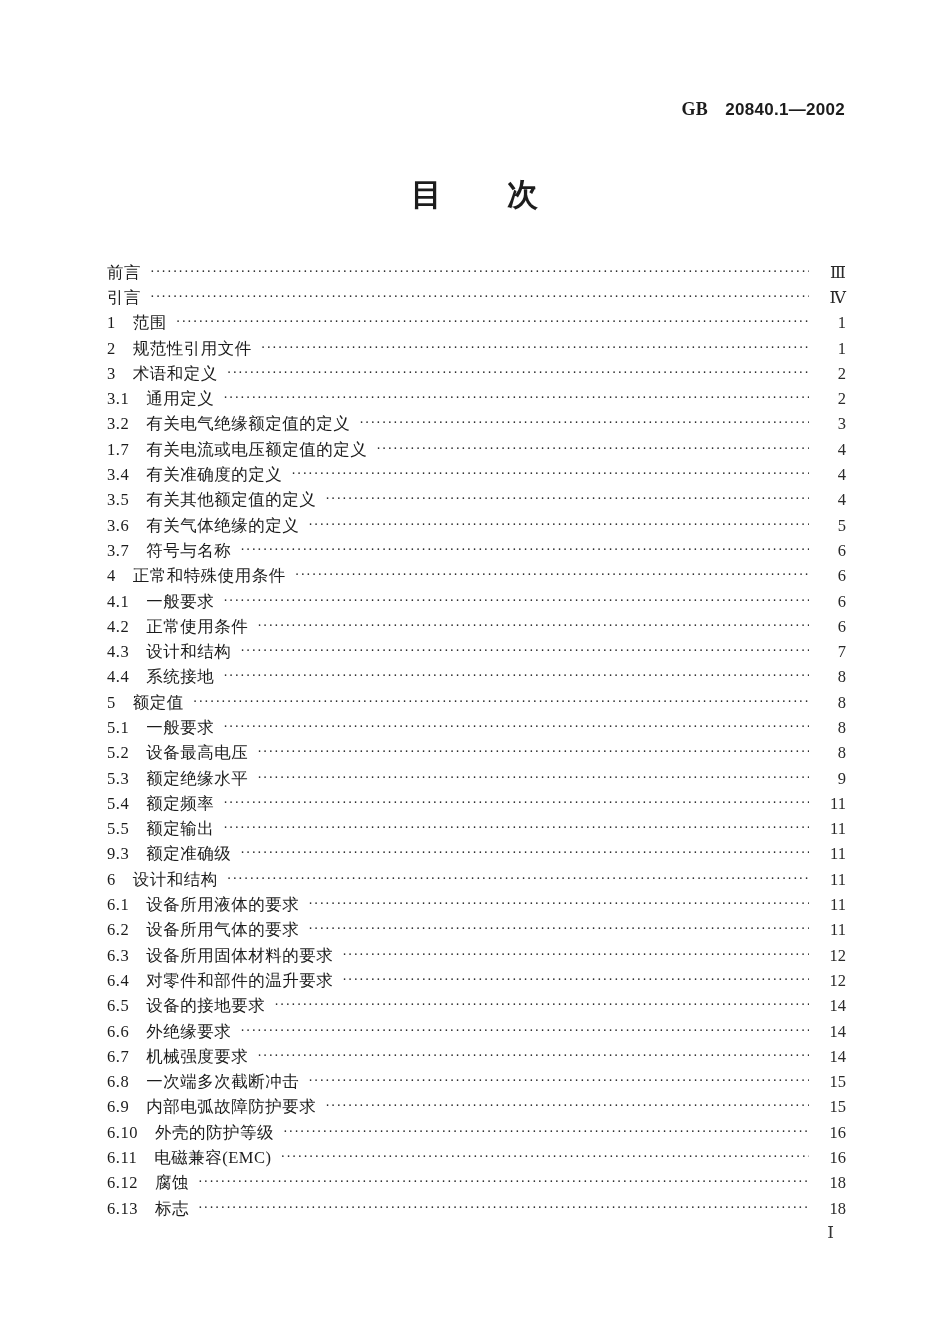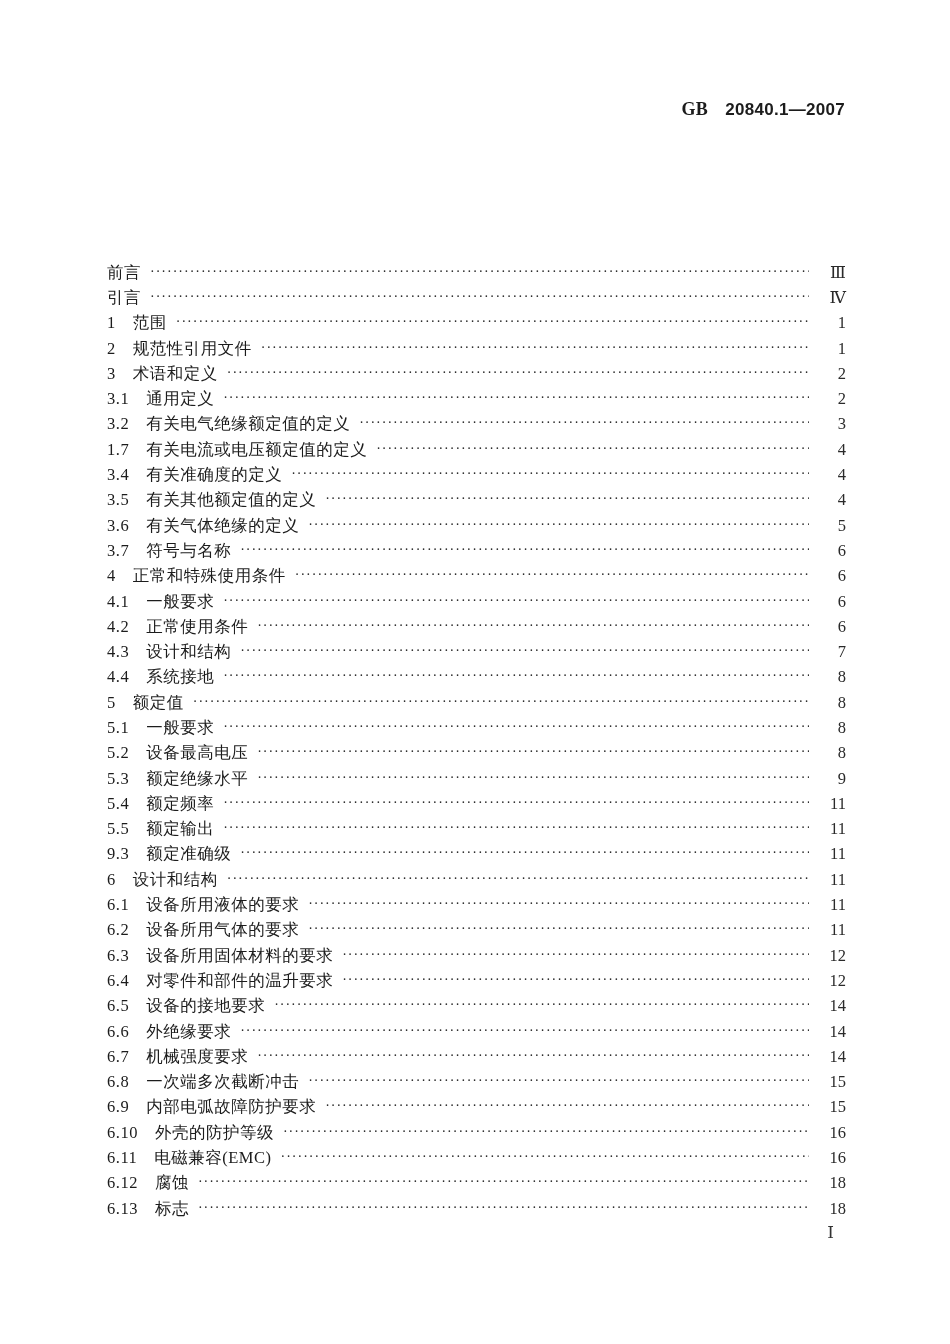--- a/index.html
+++ b/index.html
@@ -90,23 +90,24 @@
     font-size: 17px;
     color: #333333;
   }
 </style>
 </head>
 <body>
 
 <div class="page">
 
   <div class="doc-code">
-    <span class="code-prefix">GB</span><span class="code-number">20840.1—2007</span>
+    <span class="code-prefix">GB</span><span class="code-number">20840.1—2002</span>
   </div>
 
+  <h1 class="toc-title">目　　次</h1>
 
   <div class="toc" id="toc-list">
     <div class="toc-row">
 
       <span class="label">前言</span>
       <span class="dots">········································································································································································································</span>
       <span class="pg">Ⅲ</span>
     </div>
 
     <div class="toc-row">

